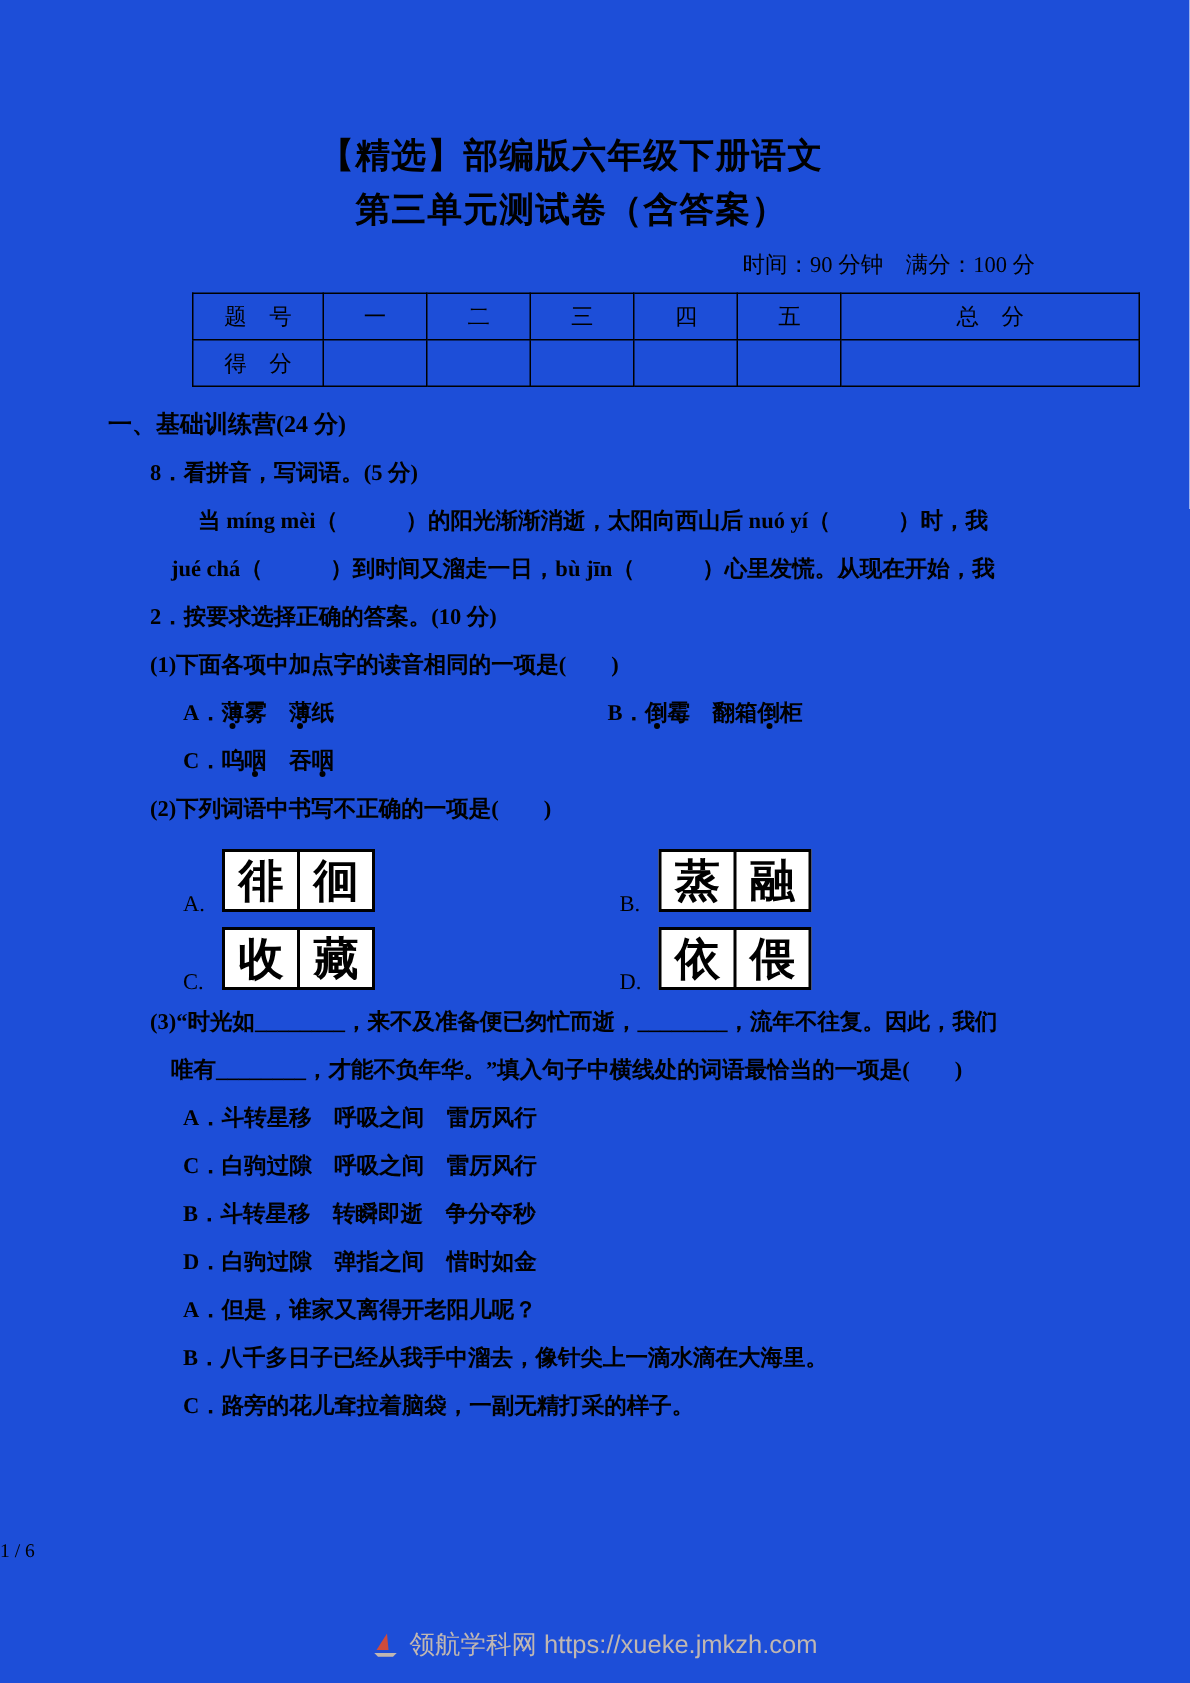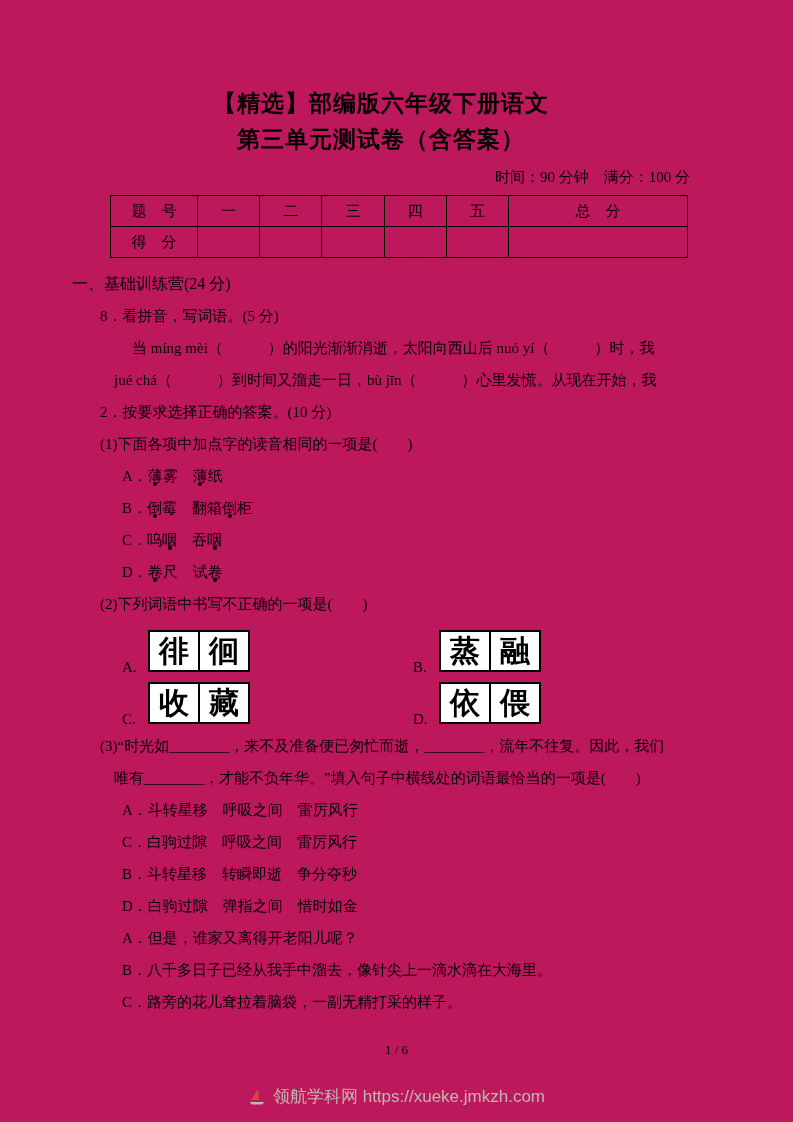--- a/index.html
+++ b/index.html
@@ -1,60 +1,60 @@
 <!DOCTYPE html>
 <html><head>
 <meta charset="utf-8">
 <style>
   html,body{margin:0;padding:0;background:#ffffff;}
   .page{
     position:relative;
     width:793px;height:1122px;
-    background:#be185d;
+    background:#1d4ed8;
     color:#000;
     font-family:"Liberation Serif","DejaVu Serif",serif;
     overflow:hidden;
   }
   .content{padding:86px 103px 0 72px;}
   .title{text-align:center;font-weight:bold;font-size:23px;line-height:1.55;letter-spacing:1px;}
   .meta{text-align:right;font-size:15px;margin-top:8px;line-height:24px;}
-  table.score{border-collapse:collapse;width:578px;margin-left:38px;margin-top:6px;}
+  table.score{border-collapse:collapse;width:632px;margin-left:56px;margin-top:6px;}
   table.score td{
     border:1px solid #000;height:30px;text-align:center;
     font-size:15px;padding:0;
   }
   table.score td.c0{width:86px;}
-  .line{font-size:15px;line-height:32px;white-space:nowrap;}
+  .line{font-size:15px;line-height:32px;white-space:nowrap;font-weight:bold;}
   .section{margin-top:10px;font-size:16px;}
   .ml28{margin-left:28px;}
   .ml42{margin-left:42px;}
   .ml50{margin-left:50px;}
   .ti18{text-indent:18px;}
-  .opt-row{display:flex;margin-left:50px;flex-direction:column;}
+  .opt-row{display:flex;margin-left:50px;}
   .opt-left{width:283px;}
   .opt-right{flex:1;}
   .dot{position:relative;}
   .dot::after{
     content:"";position:absolute;left:50%;margin-left:-2px;bottom:-2px;
     width:4px;height:4px;border-radius:50%;background:#000;
   }
   .box-row{display:flex;align-items:flex-end;margin-left:50px;margin-top:10px;}
   .box-item{display:flex;align-items:flex-end;}
   .box-item.left{width:291px;}
   .box-item .lbl{font-size:15px;width:26px;transform:translateY(4px);}
   .char-box{display:inline-flex;border:2px solid #000;background:#fff;}
   .char-cell{
     width:48px;height:38px;display:flex;align-items:center;justify-content:center;
     font-size:30px;font-weight:bold;border-left:2px solid #000;
     font-family:"Liberation Serif","DejaVu Serif",serif;
   }
   .char-cell:first-child{border-left:none;}
   .page-number{
-    position:absolute;left:0;bottom:64px;width:100%;
-    text-align:center;font-size:13px;
+    position:absolute;left:0;bottom:80px;width:100%;
+    text-align:left;font-size:13px;
   }
   .watermark{
     position:absolute;left:0;bottom:14px;width:100%;
     display:flex;justify-content:center;align-items:center;gap:7px;
     color:#c0b7b2;font-size:17px;
     font-family:"Liberation Sans","DejaVu Sans",sans-serif;
   }
 </style>
 </head>
 <body>
@@ -98,21 +98,20 @@
 
     <div class="line ml28">2．按要求选择正确的答案。(10 分)</div>
 
     <div class="line ml28">(1)下面各项中加点字的读音相同的一项是(　　)</div>
     <div class="opt-row">
       <div class="opt-left line"><span>A．</span><span class="dot">薄</span><span>雾　</span><span class="dot">薄</span><span>纸</span></div>
       <div class="opt-right line"><span>B．</span><span class="dot">倒</span><span>霉　翻箱</span><span class="dot">倒</span><span>柜</span></div>
     </div>
     <div class="opt-row">
       <div class="opt-left line"><span>C．</span><span>呜</span><span class="dot">咽</span><span>　吞</span><span class="dot">咽</span></div>
-      <div class="opt-right line"><span>D．</span><span class="dot">卷</span><span>尺　试</span><span class="dot">卷</span></div>
     </div>
 
     <div class="line ml28">(2)下列词语中书写不正确的一项是(　　)</div>
     <div class="box-row">
       <div class="box-item left">
         <span class="lbl">A.</span>
         <span class="char-box">
           <span class="char-cell">徘</span>
           <span class="char-cell">徊</span>
         </span>

